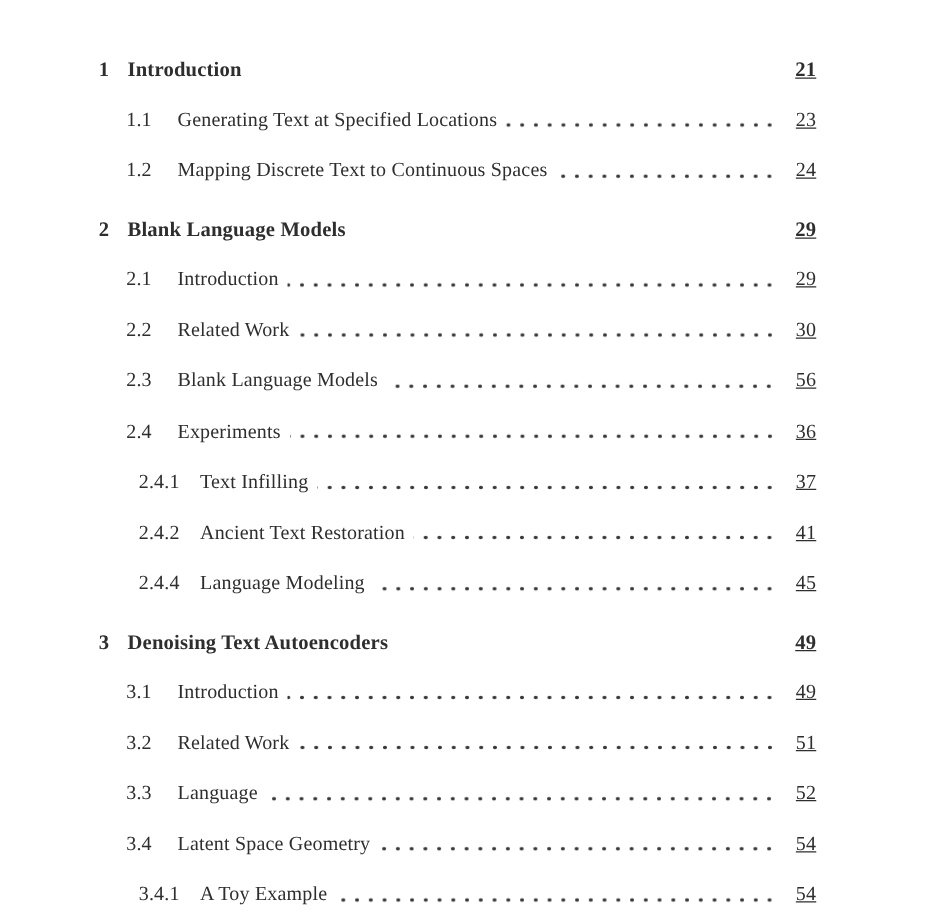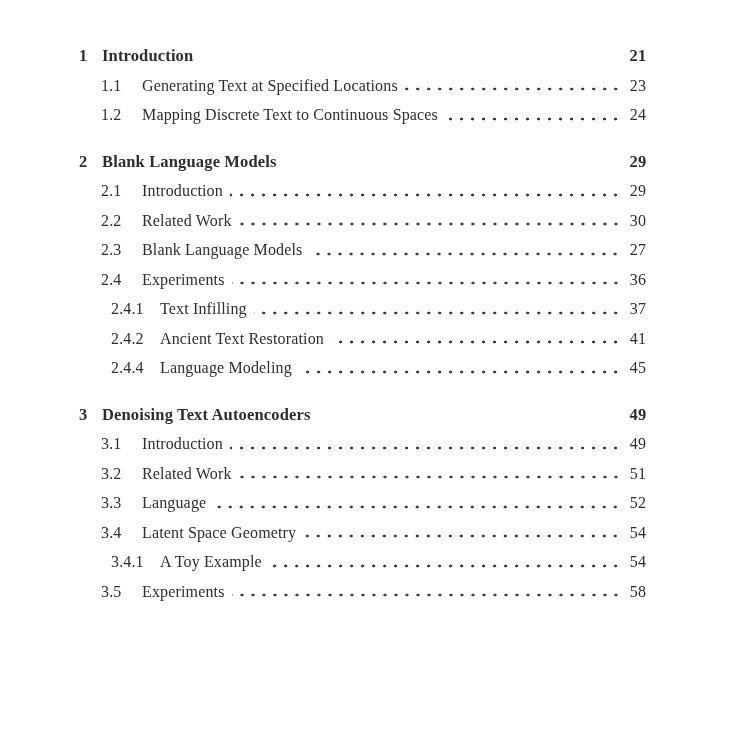--- a/index.html
+++ b/index.html
@@ -23,20 +23,21 @@
   }
   .row {
     display: flex;
     align-items: baseline;
     height: 29.5px;
     line-height: 29.5px;
     font-size: 16px;
     letter-spacing: 0.15px;
     padding-right: 97px;
     white-space: nowrap;
+    margin-top: 11px;
   }
   .row.chapter {
     font-weight: bold;
     font-size: 16.5px;
     padding-left: 79px;
     margin-top: 17px;
   }
   .row.chapter:first-child { margin-top: 0; }
   .row.section    { padding-left: 101px; }
   .row.subsection { padding-left: 111px; }
@@ -56,21 +57,22 @@
     background-image: radial-gradient(circle, #3a3a3a 1.25px, rgba(58,58,58,0) 1.7px);
     background-size: 11px 4px;
     background-repeat: repeat-x;
     background-position: right 2px bottom 9px;
   }
   .chapter .leader { background: none; }
 
   .page-num {
     flex: none;
     width: 30px;
-    text-align: center;
+    text-align: right;
+    text-decoration: underline;
   }
 </style>
 </head>
 <body>
 
 <div class="page">
   <ol class="toc" id="toc-list">
       <li class="row chapter">
     <span class="num">1</span>
     <span class="title">Introduction</span>
@@ -104,21 +106,21 @@
       <li class="row section">
     <span class="num">2.2</span>
     <span class="title">Related Work</span>
     <span class="leader"></span>
     <span class="page-num">30</span>
   </li>
       <li class="row section">
     <span class="num">2.3</span>
     <span class="title">Blank Language Models</span>
     <span class="leader"></span>
-    <span class="page-num">27</span>
+    <span class="page-num">56</span>
   </li>
       <li class="row section">
     <span class="num">2.4</span>
     <span class="title">Experiments</span>
     <span class="leader"></span>
     <span class="page-num">36</span>
   </li>
       <li class="row subsection">
     <span class="num">2.4.1</span>
     <span class="title">Text Infilling</span>

